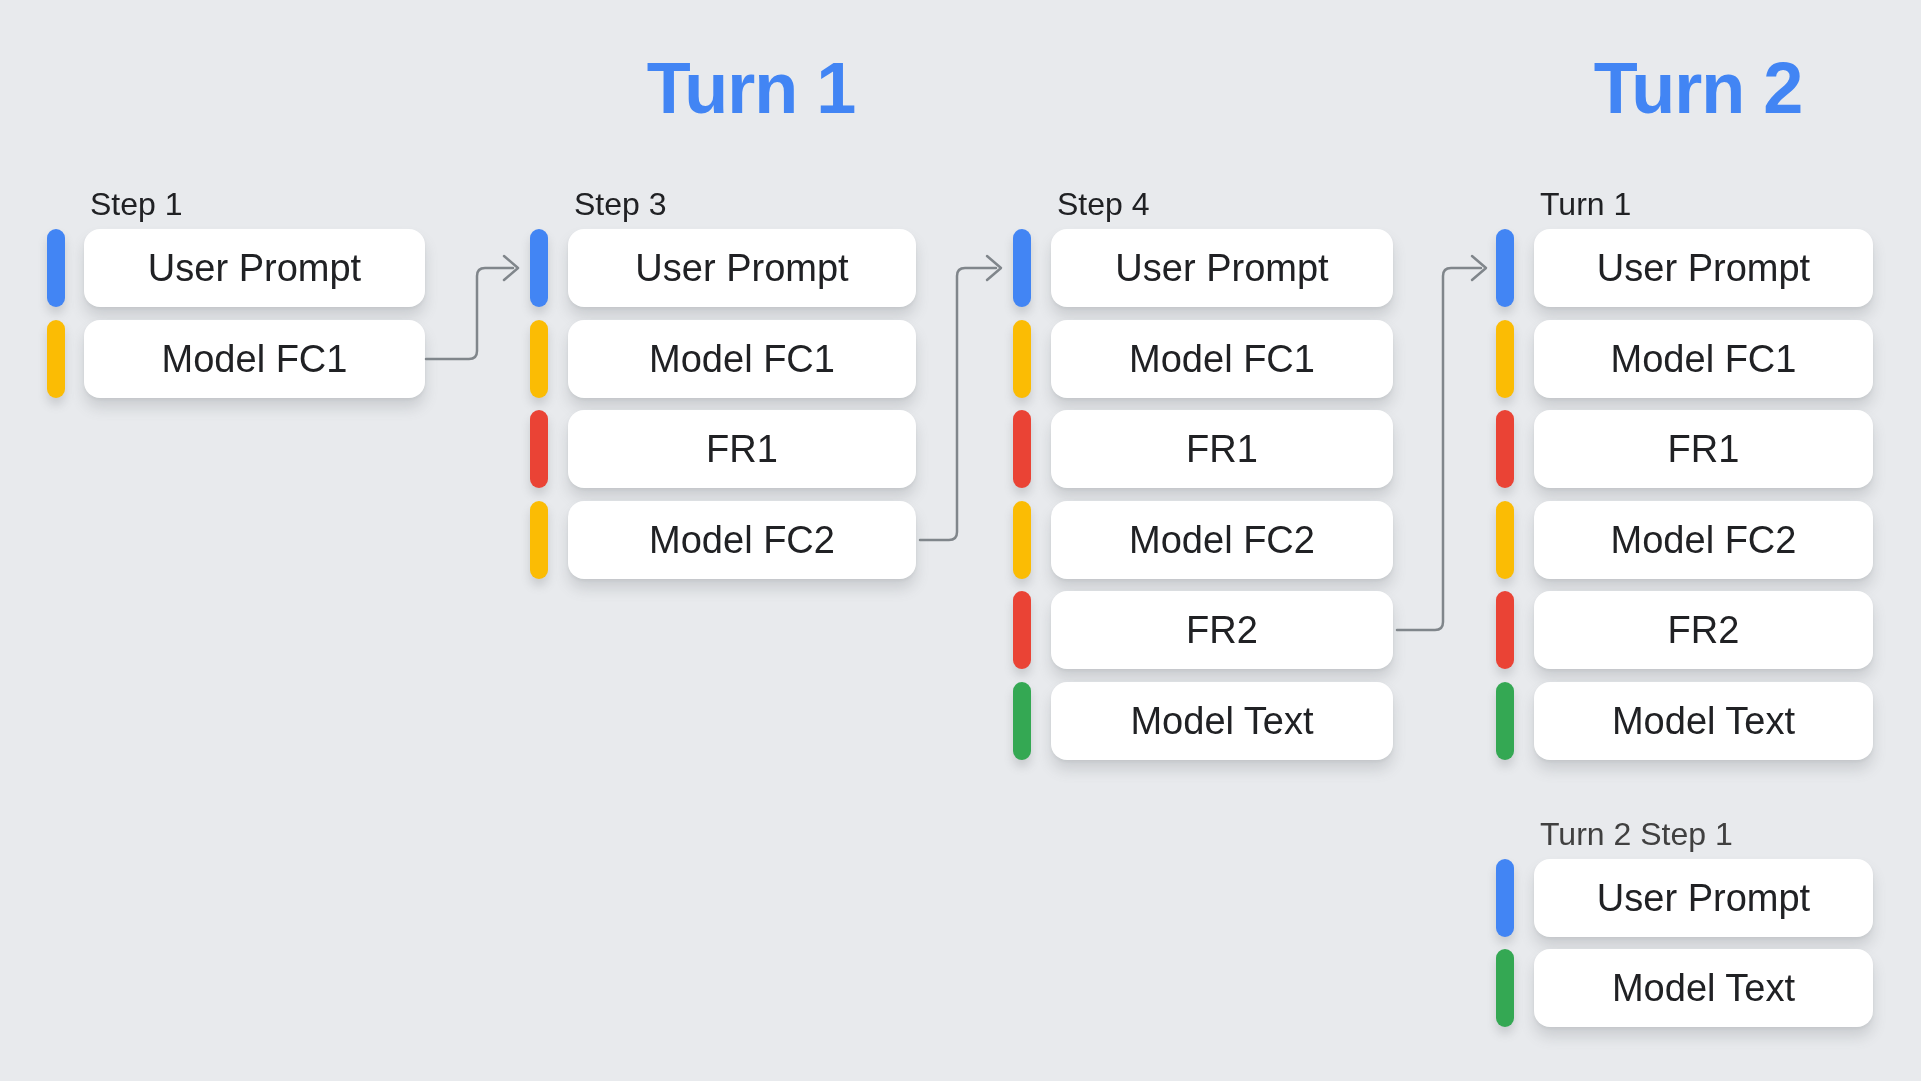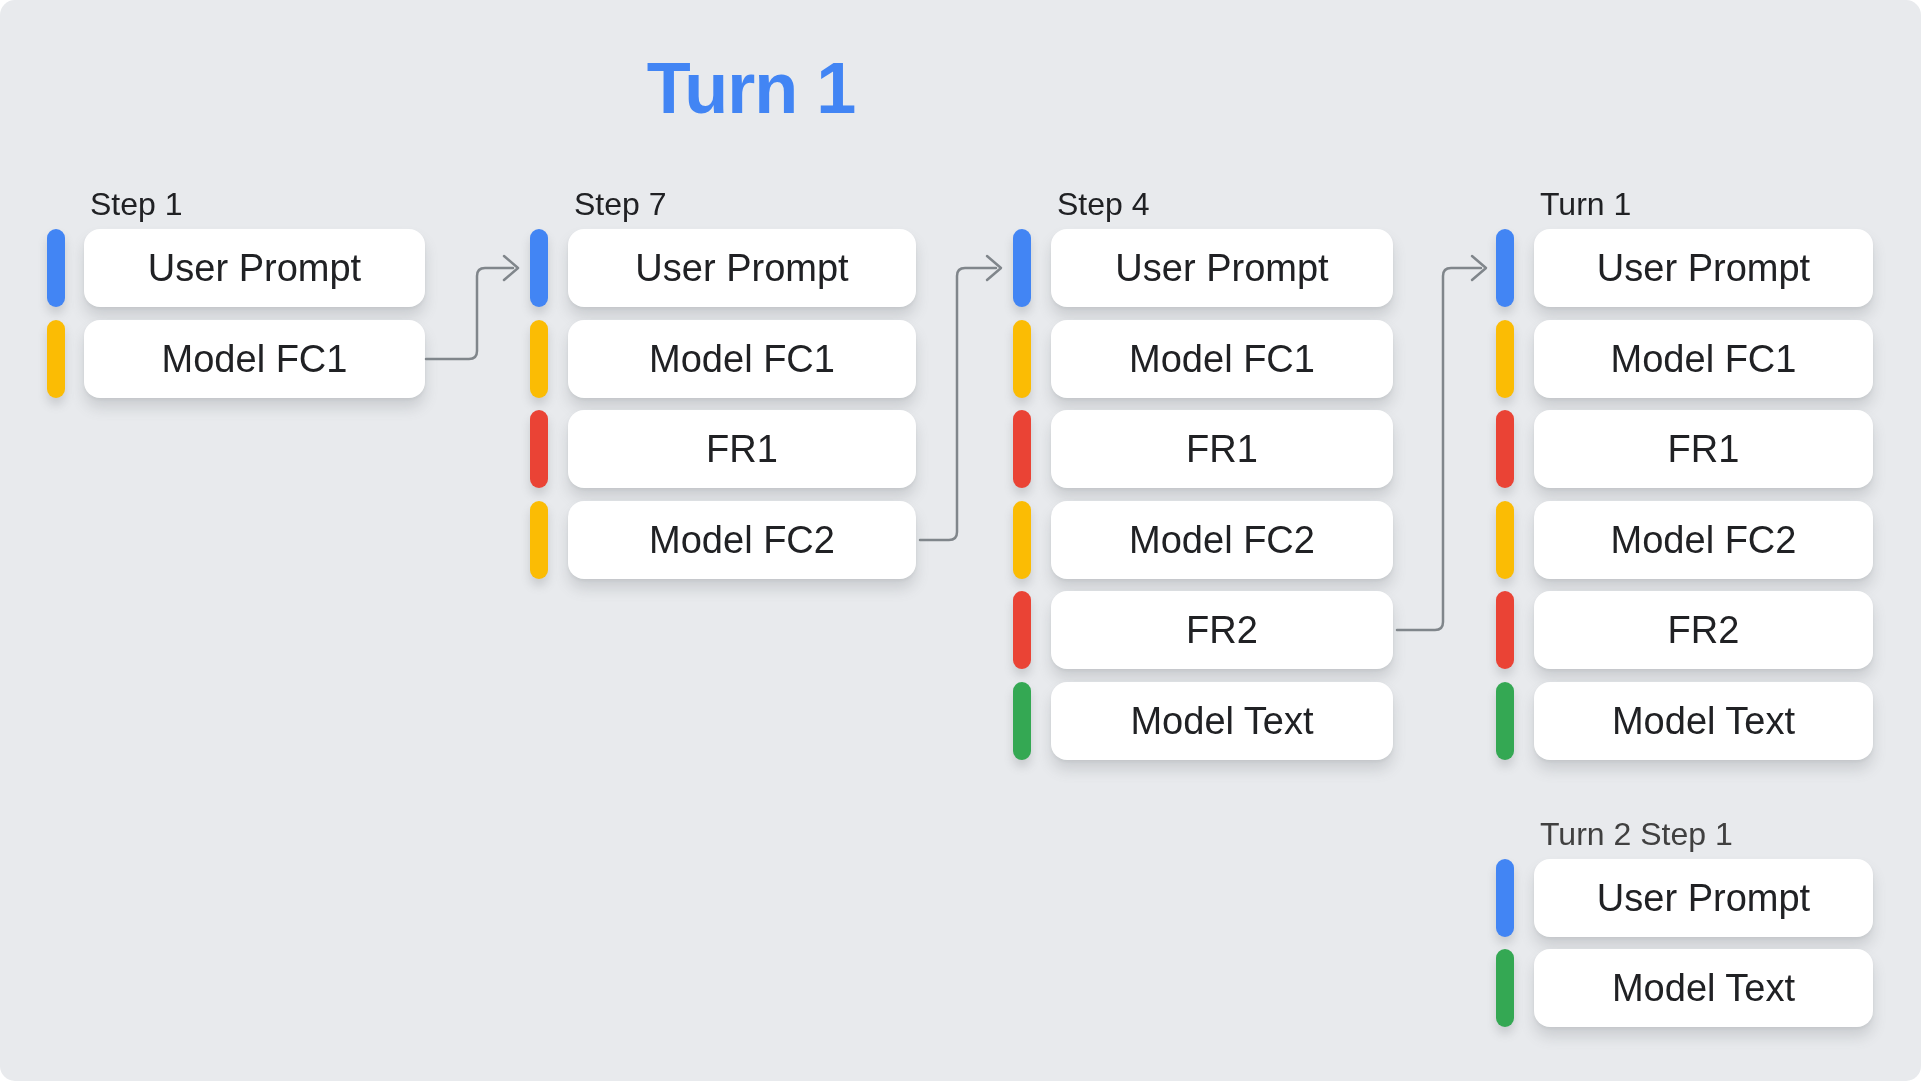--- a/index.html
+++ b/index.html
@@ -68,36 +68,37 @@
     fill: none;
     stroke: #80868b;
     stroke-width: 2.5;
     stroke-linecap: round;
     stroke-linejoin: round;
   }
 </style>
 </head>
 <body>
 
-<div class="canvas" style="background: rgb(232, 234, 237); border-radius: 15px;">
+<div class="canvas" style="background: rgb(232, 234, 237);">
 
   <div class="turn-heading" id="heading-0" style="color: rgb(66, 133, 244); left: 751px; top: 52px;">Turn 1</div>
 
+  <div class="turn-heading" id="heading-1" style="color: rgb(66, 133, 244); left: 1698px; top: 52px;">Turn 2</div>
 
   <div id="columns">
       <div class="col-label" style="left: 90px; top: 188px; color: rgb(32, 33, 36);">Step 1</div>
       <div class="color-bar" style="left: 47px; top: 229px; width: 18px; height: 78px; background: rgb(66, 133, 244);"></div>
       <div class="msg-box" style="left: 84px; top: 229px; width: 341px; height: 78px; background: rgb(255, 255, 255);">
         <span style="color: rgb(32, 33, 36);">User Prompt</span>
       </div>
       <div class="color-bar" style="left: 47px; top: 320px; width: 18px; height: 78px; background: rgb(251, 188, 4);"></div>
       <div class="msg-box" style="left: 84px; top: 320px; width: 341px; height: 78px; background: rgb(255, 255, 255);">
         <span style="color: rgb(32, 33, 36);">Model FC1</span>
       </div>
-      <div class="col-label" style="left: 574px; top: 188px; color: rgb(32, 33, 36);">Step 7</div>
+      <div class="col-label" style="left: 574px; top: 188px; color: rgb(32, 33, 36);">Step 3</div>
       <div class="color-bar" style="left: 530px; top: 229px; width: 18px; height: 78px; background: rgb(66, 133, 244);"></div>
       <div class="msg-box" style="left: 568px; top: 229px; width: 348px; height: 78px; background: rgb(255, 255, 255);">
         <span style="color: rgb(32, 33, 36);">User Prompt</span>
       </div>
       <div class="color-bar" style="left: 530px; top: 320px; width: 18px; height: 78px; background: rgb(251, 188, 4);"></div>
       <div class="msg-box" style="left: 568px; top: 320px; width: 348px; height: 78px; background: rgb(255, 255, 255);">
         <span style="color: rgb(32, 33, 36);">Model FC1</span>
       </div>
       <div class="color-bar" style="left: 530px; top: 410px; width: 18px; height: 78px; background: rgb(234, 67, 53);"></div>
       <div class="msg-box" style="left: 568px; top: 410px; width: 348px; height: 78px; background: rgb(255, 255, 255);">

